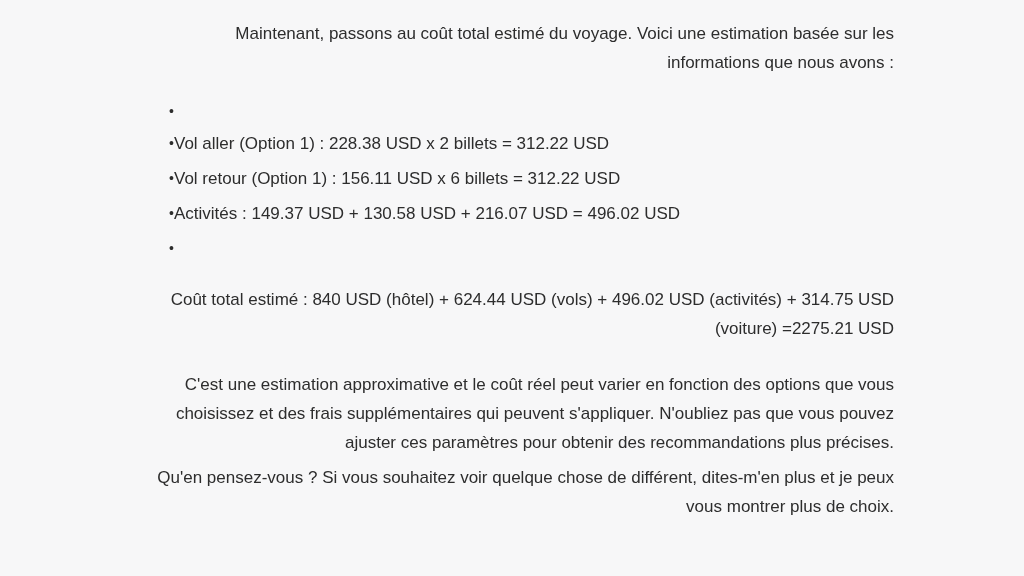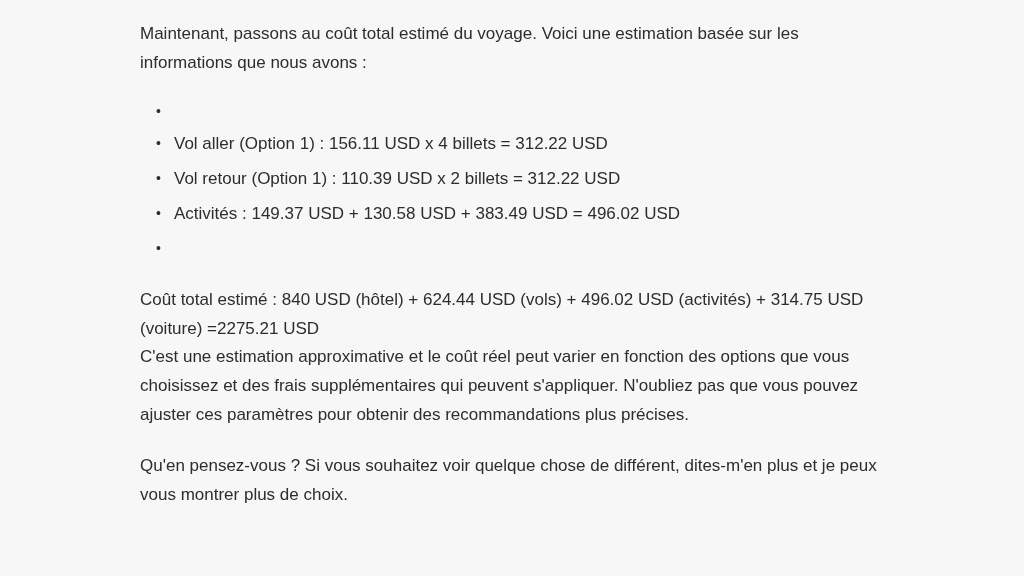--- a/index.html
+++ b/index.html
@@ -1,18 +1,19 @@
 <!DOCTYPE html>
 <html><head>
   <meta charset="utf-8">
   <style>
     * {
       margin: 0;
       padding: 0;
       box-sizing: border-box;
+      text-align: right;
     }
     body {
       font-family: -apple-system, BlinkMacSystemFont, "Segoe UI", Helvetica, Arial, sans-serif;
       background: #f7f7f8;
       width: 1024px;
       height: 576px;
       padding: 20px 130px 20px 140px;
       color: #2d2d2d;
       font-size: 17px;
       line-height: 1.7;
@@ -30,47 +31,48 @@
       margin-bottom: 6px;
     }
     .bullet {
       display: inline-block;
       width: 18px;
       flex-shrink: 0;
       font-size: 14px;
       line-height: 1.9;
     }
     .total {
+      margin-bottom: 28px;
     }
     .para {
-      margin-bottom: 22px;
+      margin-bottom: 6px;
     }
     .closing {
     }
   </style>
 </head>
 <body>
 
 <p class="intro">Maintenant, passons au coût total estimé du voyage. Voici une estimation basée sur les informations que nous avons :</p>
 
 <div class="list">
   <div class="list-item">
     <span class="bullet">•</span>
   </div>
   <div class="list-item">
     <span class="bullet">•</span>
-    <span>Vol aller (Option 1) : 156.11 USD x 4 billets = 312.22 USD</span>
+    <span>Vol aller (Option 1) : 228.38 USD x 2 billets = 312.22 USD</span>
   </div>
   <div class="list-item">
     <span class="bullet">•</span>
-    <span>Vol retour (Option 1) : 110.39 USD x 2 billets = 312.22 USD</span>
+    <span>Vol retour (Option 1) : 156.11 USD x 6 billets = 312.22 USD</span>
   </div>
   <div class="list-item">
     <span class="bullet">•</span>
-    <span>Activités : 149.37 USD + 130.58 USD + 383.49 USD = 496.02 USD</span>
+    <span>Activités : 149.37 USD + 130.58 USD + 216.07 USD = 496.02 USD</span>
   </div>
   <div class="list-item">
     <span class="bullet">•</span>
   </div>
 </div>
 
 <p class="total">Coût total estimé : 840 USD (hôtel) + 624.44 USD (vols) + 496.02 USD (activités) + 314.75 USD (voiture) =2275.21 USD</p>
 
 <p class="para">C'est une estimation approximative et le coût réel peut varier en fonction des options que vous choisissez et des frais supplémentaires qui peuvent s'appliquer. N'oubliez pas que vous pouvez ajuster ces paramètres pour obtenir des recommandations plus précises.</p>
 

